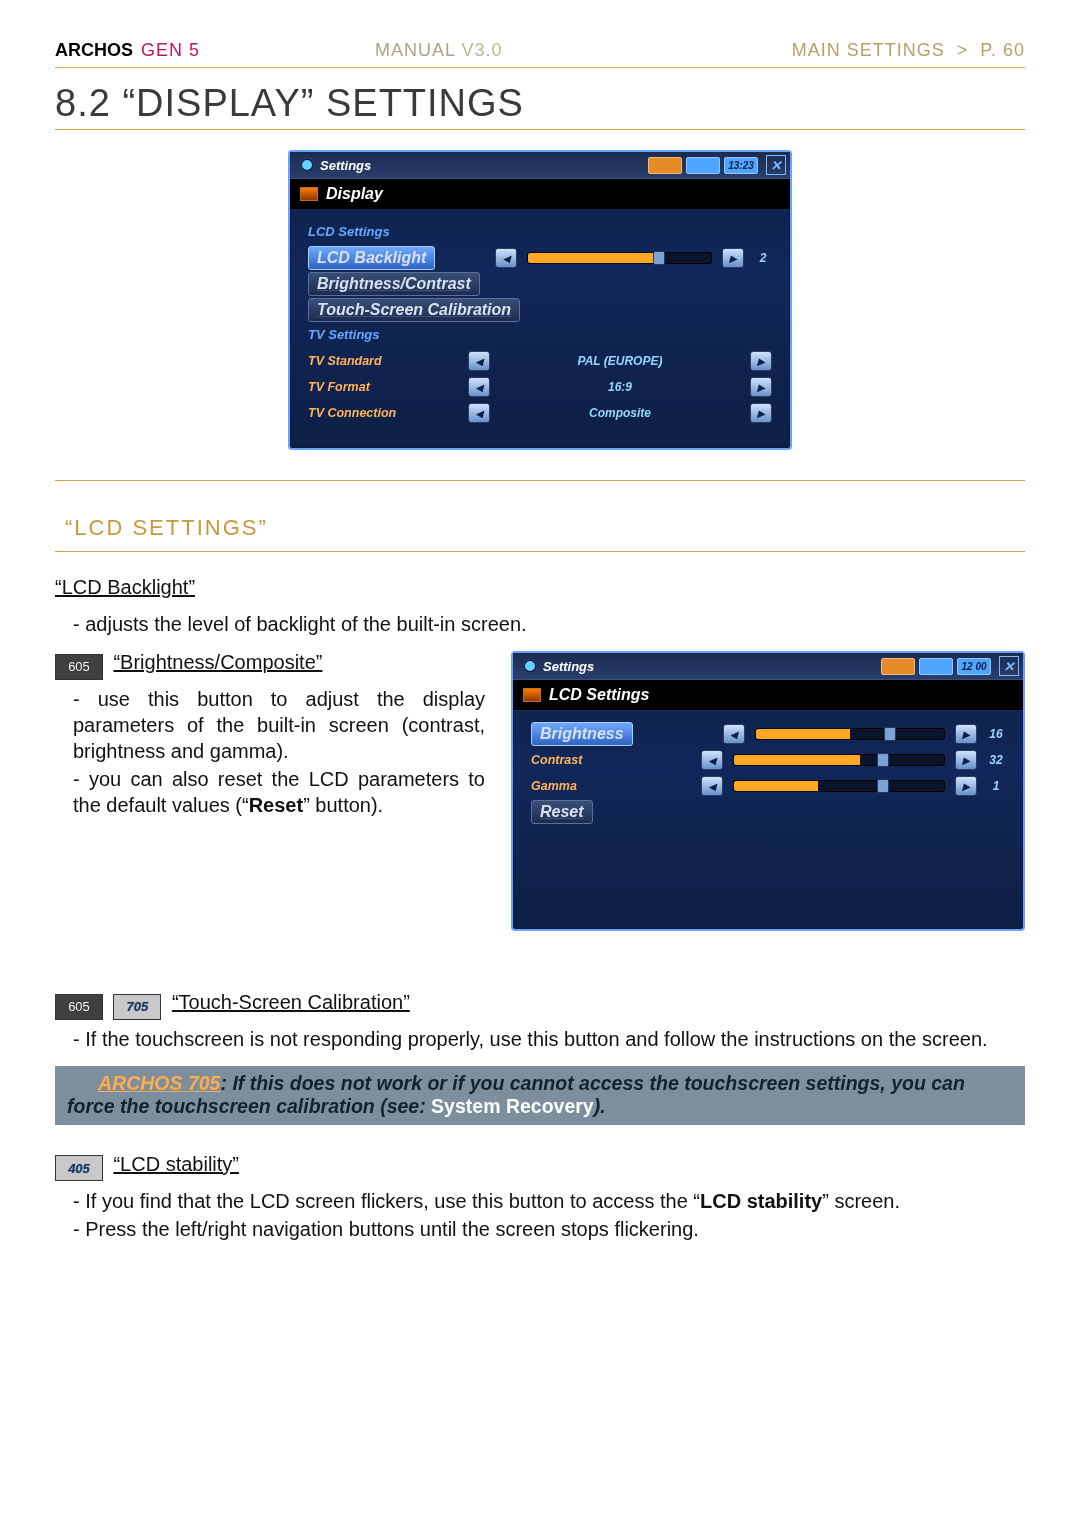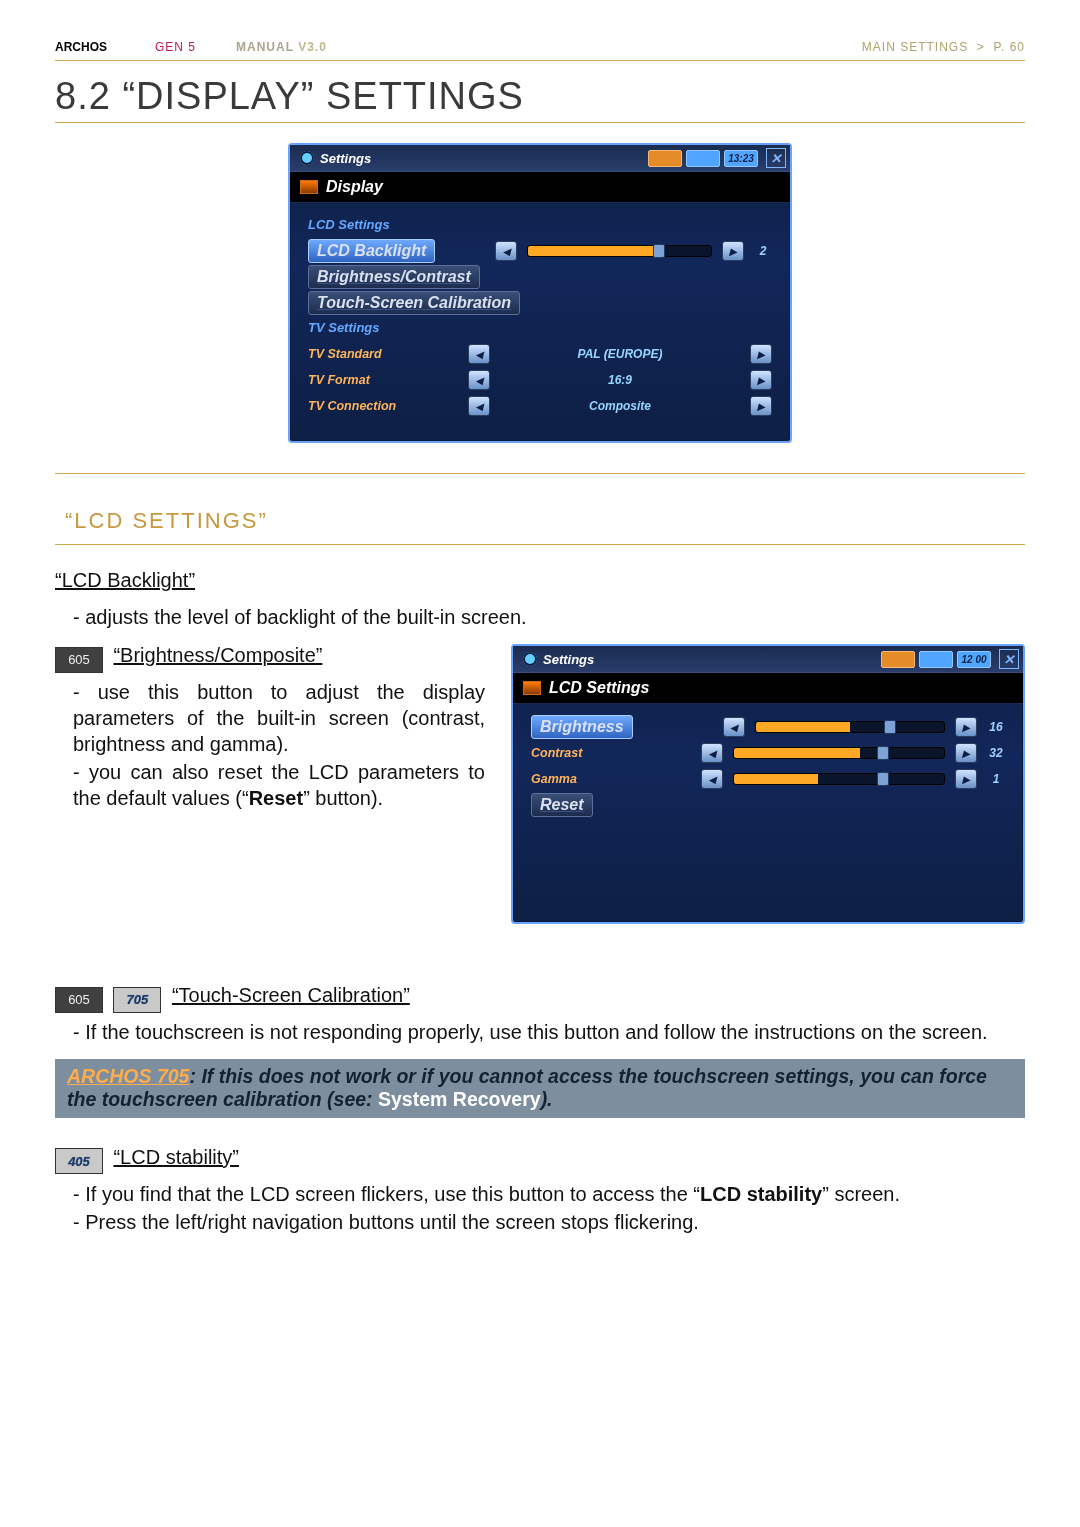--- a/index.html
+++ b/index.html
@@ -10,39 +10,39 @@
     color: #111;
     width: 1080px;
   }
   .page {
     padding: 40px 55px 60px 55px;
   }
   
   .header {
     display: flex;
     align-items: baseline;
-    font-size: 12px;
+    font-size: 18px;
     letter-spacing: 1px;
     padding-bottom: 6px;
     border-bottom: 1.5px solid #cfa64b;
-    gap: 40px;
   }
   .brand {
     font-weight: 900;
     color: #000;
     letter-spacing: 0;
   }
   .gen5 {
     color: #be185d;
     margin-left: 8px;
     font-weight: 400;
   }
   .manual {
     color: #aba58d;
-    font-weight: 700;
+    margin-left: 175px;
+    font-weight: 400;
   }
   .v30 {
     color: #bfb790;
   }
   .hdr-right {
     margin-left: auto;
     color: #b0a36b;
     font-weight: 300;
   }
   
@@ -293,21 +293,21 @@
     background: #7d8e9e;
     color: #132233;
     padding: 6px 12px;
     font-family: "Trebuchet MS", Arial, sans-serif;
     font-size: 19.5px;
     font-style: italic;
     font-weight: bold;
     line-height: 1.2;
     margin: 14px 0 28px 0;
   }
-  .note .hl { color: #ffac4d; text-decoration: underline; }
+  .note .hl { color: #ffac4d; text-decoration: underline; margin-left: 31px; }
   .note .white { color: #fff; font-style: normal; font-weight: bold; text-align: center; }
   .clear { clear: both; }
 </style>
 </head>
 <body>
 
 <div class="page">
   
   <div class="header">
     <span class="brand">ARCHOS</span>

